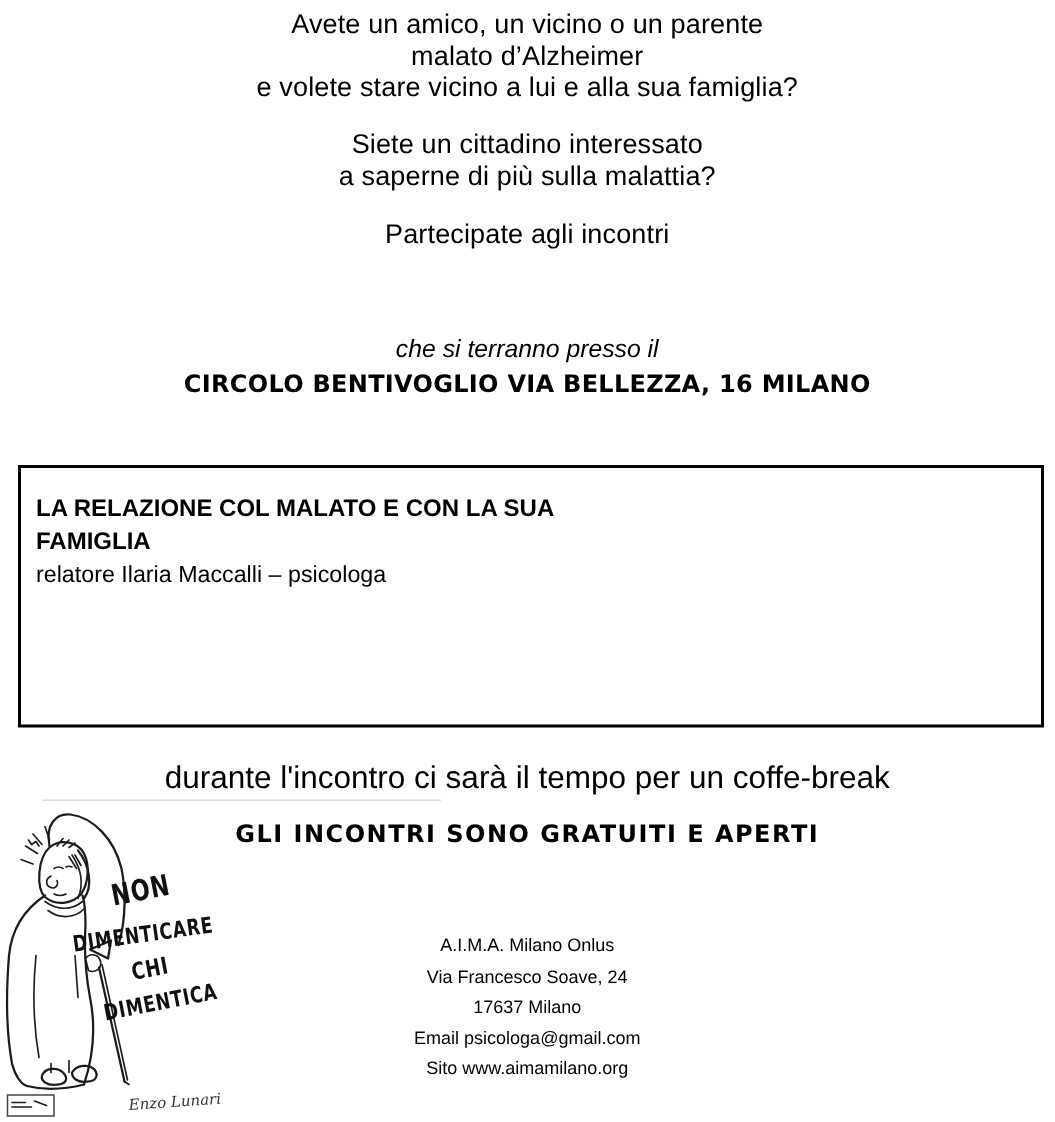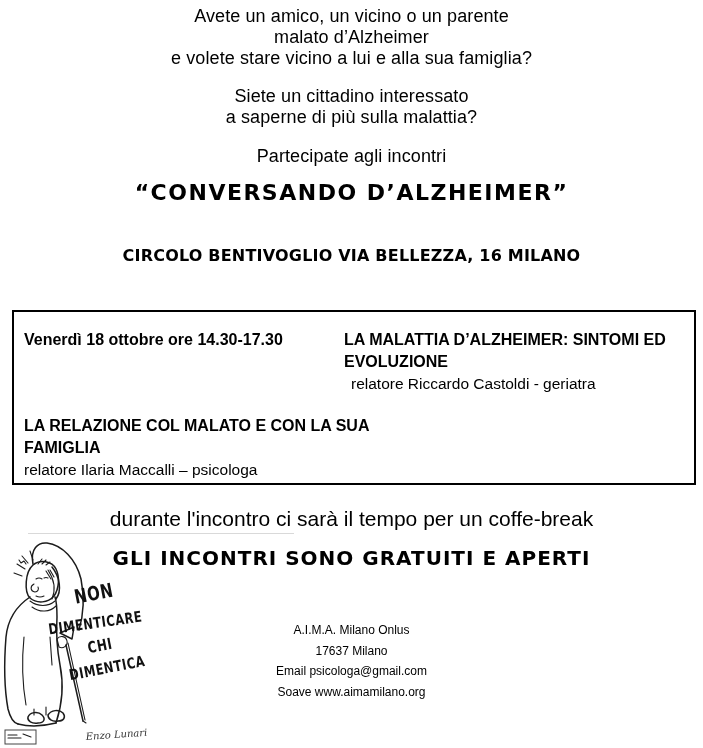--- a/index.html
+++ b/index.html
@@ -10,21 +10,21 @@
   }
   .c { position:absolute; left:0; width:703px; text-align:center; }
 
   
   .arial { font-size:18px; line-height:21px; letter-spacing:0.1px; }
 
   
   .comic { font-family:"DejaVu Sans", sans-serif; font-weight:bold; }
   .event-title { top:180px; font-size:22px; letter-spacing:1.5px; }
   .venue-line  { top:246px; font-size:16px; letter-spacing:0.2px; }
-  .free-note   { top:546px; font-size:20px; letter-spacing:1px; }
+  .free-note   { top:546px; font-size:16px; letter-spacing:1px; }
 
   
   .goth { font-family:"Liberation Sans", sans-serif; }
   .presso { top:224px; font-size:16.5px; font-style:italic; }
   .coffee { top:507px; font-size:21px; }
 
   .intro1 { top:6px; }
   .intro2 { top:86px; }
   .participate { top:146px; }
 
@@ -63,34 +63,26 @@
   </div>
 
   <div class="c arial intro1">
     <div>Avete un amico, un vicino o un parente</div>
     <div>malato d’Alzheimer</div>
     <div>e volete stare vicino a lui e alla sua famiglia?</div>
   </div>
 
   <div class="c arial participate">Partecipate agli incontri</div>
 
-  <div class="c comic event-title">“CONVERSANDO D’ALZHEIMER”</div>
 
+  <div class="c goth presso">che si terranno presso il</div>
 
   <div class="c comic venue-line">CIRCOLO BENTIVOGLIO VIA BELLEZZA, 16 MILANO</div>
 
   <div class="schedule goth">
-    <div class="srow">
-      <div class="sdate">Venerdì 18 ottobre ore 14.30-17.30</div>
-      <div class="stopic">
-        <div class="stitle">LA MALATTIA D’ALZHEIMER: SINTOMI ED</div>
-        <div class="stitle">EVOLUZIONE</div>
-        <div class="sspeaker ind">relatore Riccardo Castoldi - geriatra</div>
-      </div>
-    </div>
     <div class="srow">
       <div class="stopic">
         <div class="stitle">LA RELAZIONE COL MALATO E CON LA SUA</div>
         <div class="stitle">FAMIGLIA</div>
         <div class="sspeaker">relatore Ilaria Maccalli – psicologa</div>
       </div>
     </div>
   </div>
 
   <div class="c goth coffee">durante l'incontro ci sarà il tempo per un coffe-break</div>
@@ -156,18 +148,19 @@
     <g>
       <rect x="5" y="193" width="31" height="14" fill="none" stroke="#444" stroke-width="1"></rect>
       <path class="thin" d="M8 198 l9 0 M8 201 l13 0 M23 197 l8 3" stroke="#555"></path>
     </g>
   </svg>
 
   <div class="c comic free-note">GLI INCONTRI SONO GRATUITI E APERTI</div>
 
   <div class="c goth contact">
     <div>A.I.M.A. Milano Onlus</div>
+    <div>Via Francesco Soave, 24</div>
     <div>17637 Milano</div>
     <div>Email psicologa@gmail.com</div>
-    <div>Soave www.aimamilano.org</div>
+    <div>Sito www.aimamilano.org</div>
   </div>
 
 </div>
 
 </body></html>

